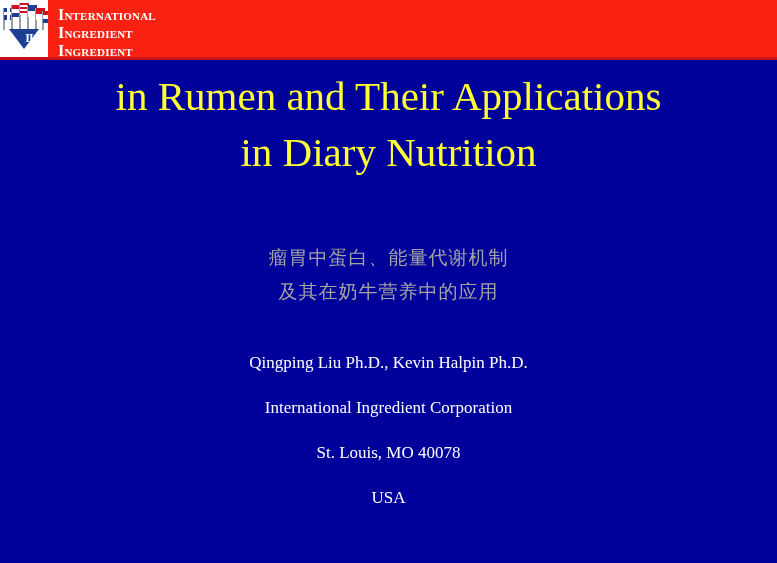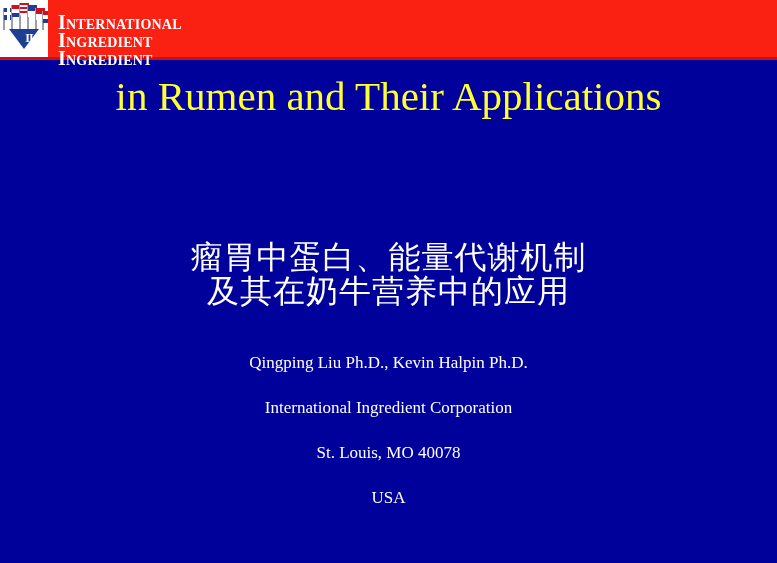--- a/index.html
+++ b/index.html
@@ -102,26 +102,26 @@
     text-align: center;
     font-family: "Liberation Serif", serif;
     font-size: 12px;
     font-weight: bold;
     color: #ffffff;
     letter-spacing: -1px;
   }
   .company-name {
     position: absolute;
     left: 58px;
-    top: 13px;
+    top: 6px;
     width: 260px;
     color: #ffffff;
     font-family: "Liberation Serif", "DejaVu Serif", serif;
     font-weight: bold;
-    font-size: 20px;
+    font-size: 16px;
     line-height: 18px;
     font-variant: small-caps;
     letter-spacing: 0.2px;
   }
   .company-name span { display: block; }
 
   
   .title-block {
     position: absolute;
     left: 0;
@@ -135,23 +135,23 @@
   }
   .title-block .tline { display: block; white-space: nowrap; }
 
   
   .cn-block {
     position: absolute;
     left: 0;
     top: 240px;
     width: 777px;
     text-align: center;
-    color: #ffffff;
+    color: #a3a3a3;
     font-family: "DejaVu Sans", "Liberation Sans", sans-serif;
-    font-size: 32px;
+    font-size: 19px;
     line-height: 34px;
     letter-spacing: 1px;
   }
   .cn-block .cline { display: block; }
 
   
   .author-block {
     position: absolute;
     left: 0;
     top: 340px;
@@ -197,20 +197,21 @@
   </div>
 
   <div class="company-name">
     <span>International</span>
     <span>Ingredient</span>
     <span>Ingredient</span>
   </div>
 
   <div class="title-block">
     <span class="tline">in Rumen and Their Applications</span>
+    <span class="tline">in Diary Nutrition</span>
   </div>
 
   <div class="cn-block">
     <span class="cline">瘤胃中蛋白、能量代谢机制</span>
     <span class="cline">及其在奶牛营养中的应用</span>
   </div>
 
   <div class="author-block">
     <span class="aline">Qingping Liu Ph.D., Kevin Halpin Ph.D.</span>
     <span class="aline">International Ingredient Corporation</span>

